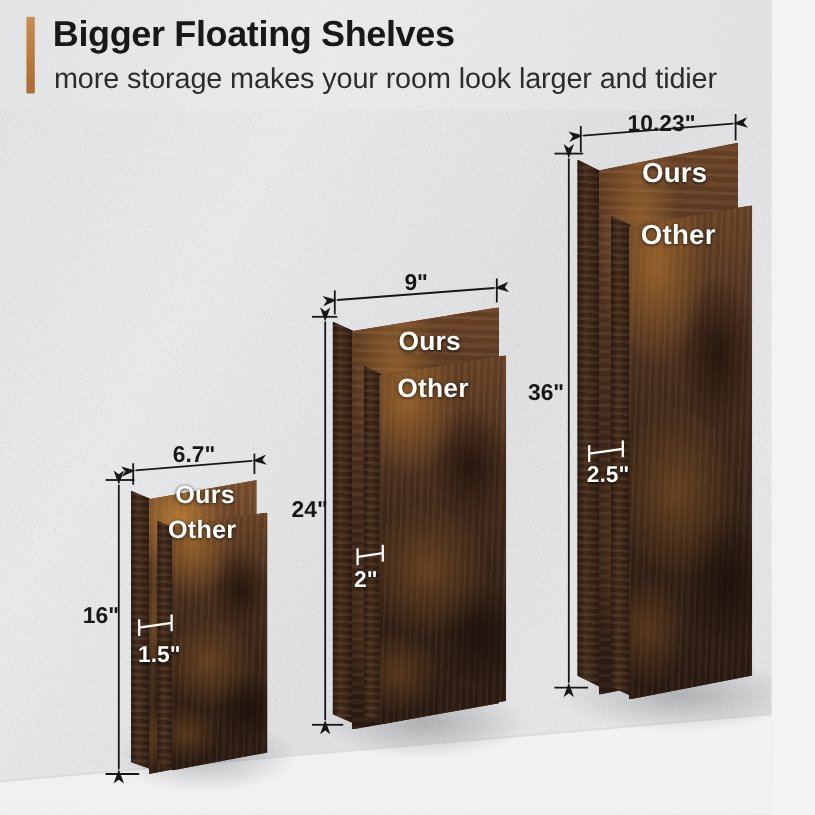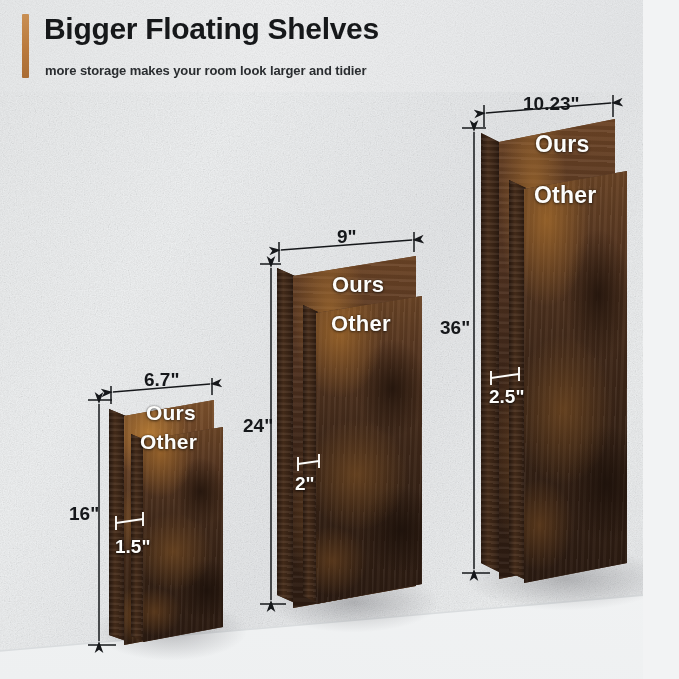--- a/index.html
+++ b/index.html
@@ -46,22 +46,22 @@
     position:absolute;left:22px;top:14px;width:7px;height:64px;
     background:linear-gradient(180deg,#c98f53,#b9793c 55%,#a96c34);
     border-radius:1px;
   }
   .title{
     position:absolute;left:44px;top:12px;
     font-size:30px;font-weight:bold;color:#16181a;letter-spacing:-0.3px;
     white-space:nowrap;
   }
   .subtitle{
-    position:absolute;left:45px;top:63px;
-    font-size:13px;font-weight:700;color:#2a2d30;letter-spacing:-0.1px;
+    position:absolute;left:45px;top:52px;
+    font-size:24px;font-weight:400;color:#2a2d30;letter-spacing:-0.1px;
     white-space:nowrap;
   }
 
   .board{position:absolute;overflow:hidden;}
 
   
   .wood-face{
     position:absolute;inset:0;
     background-color:#4a3121;
     background-image:

